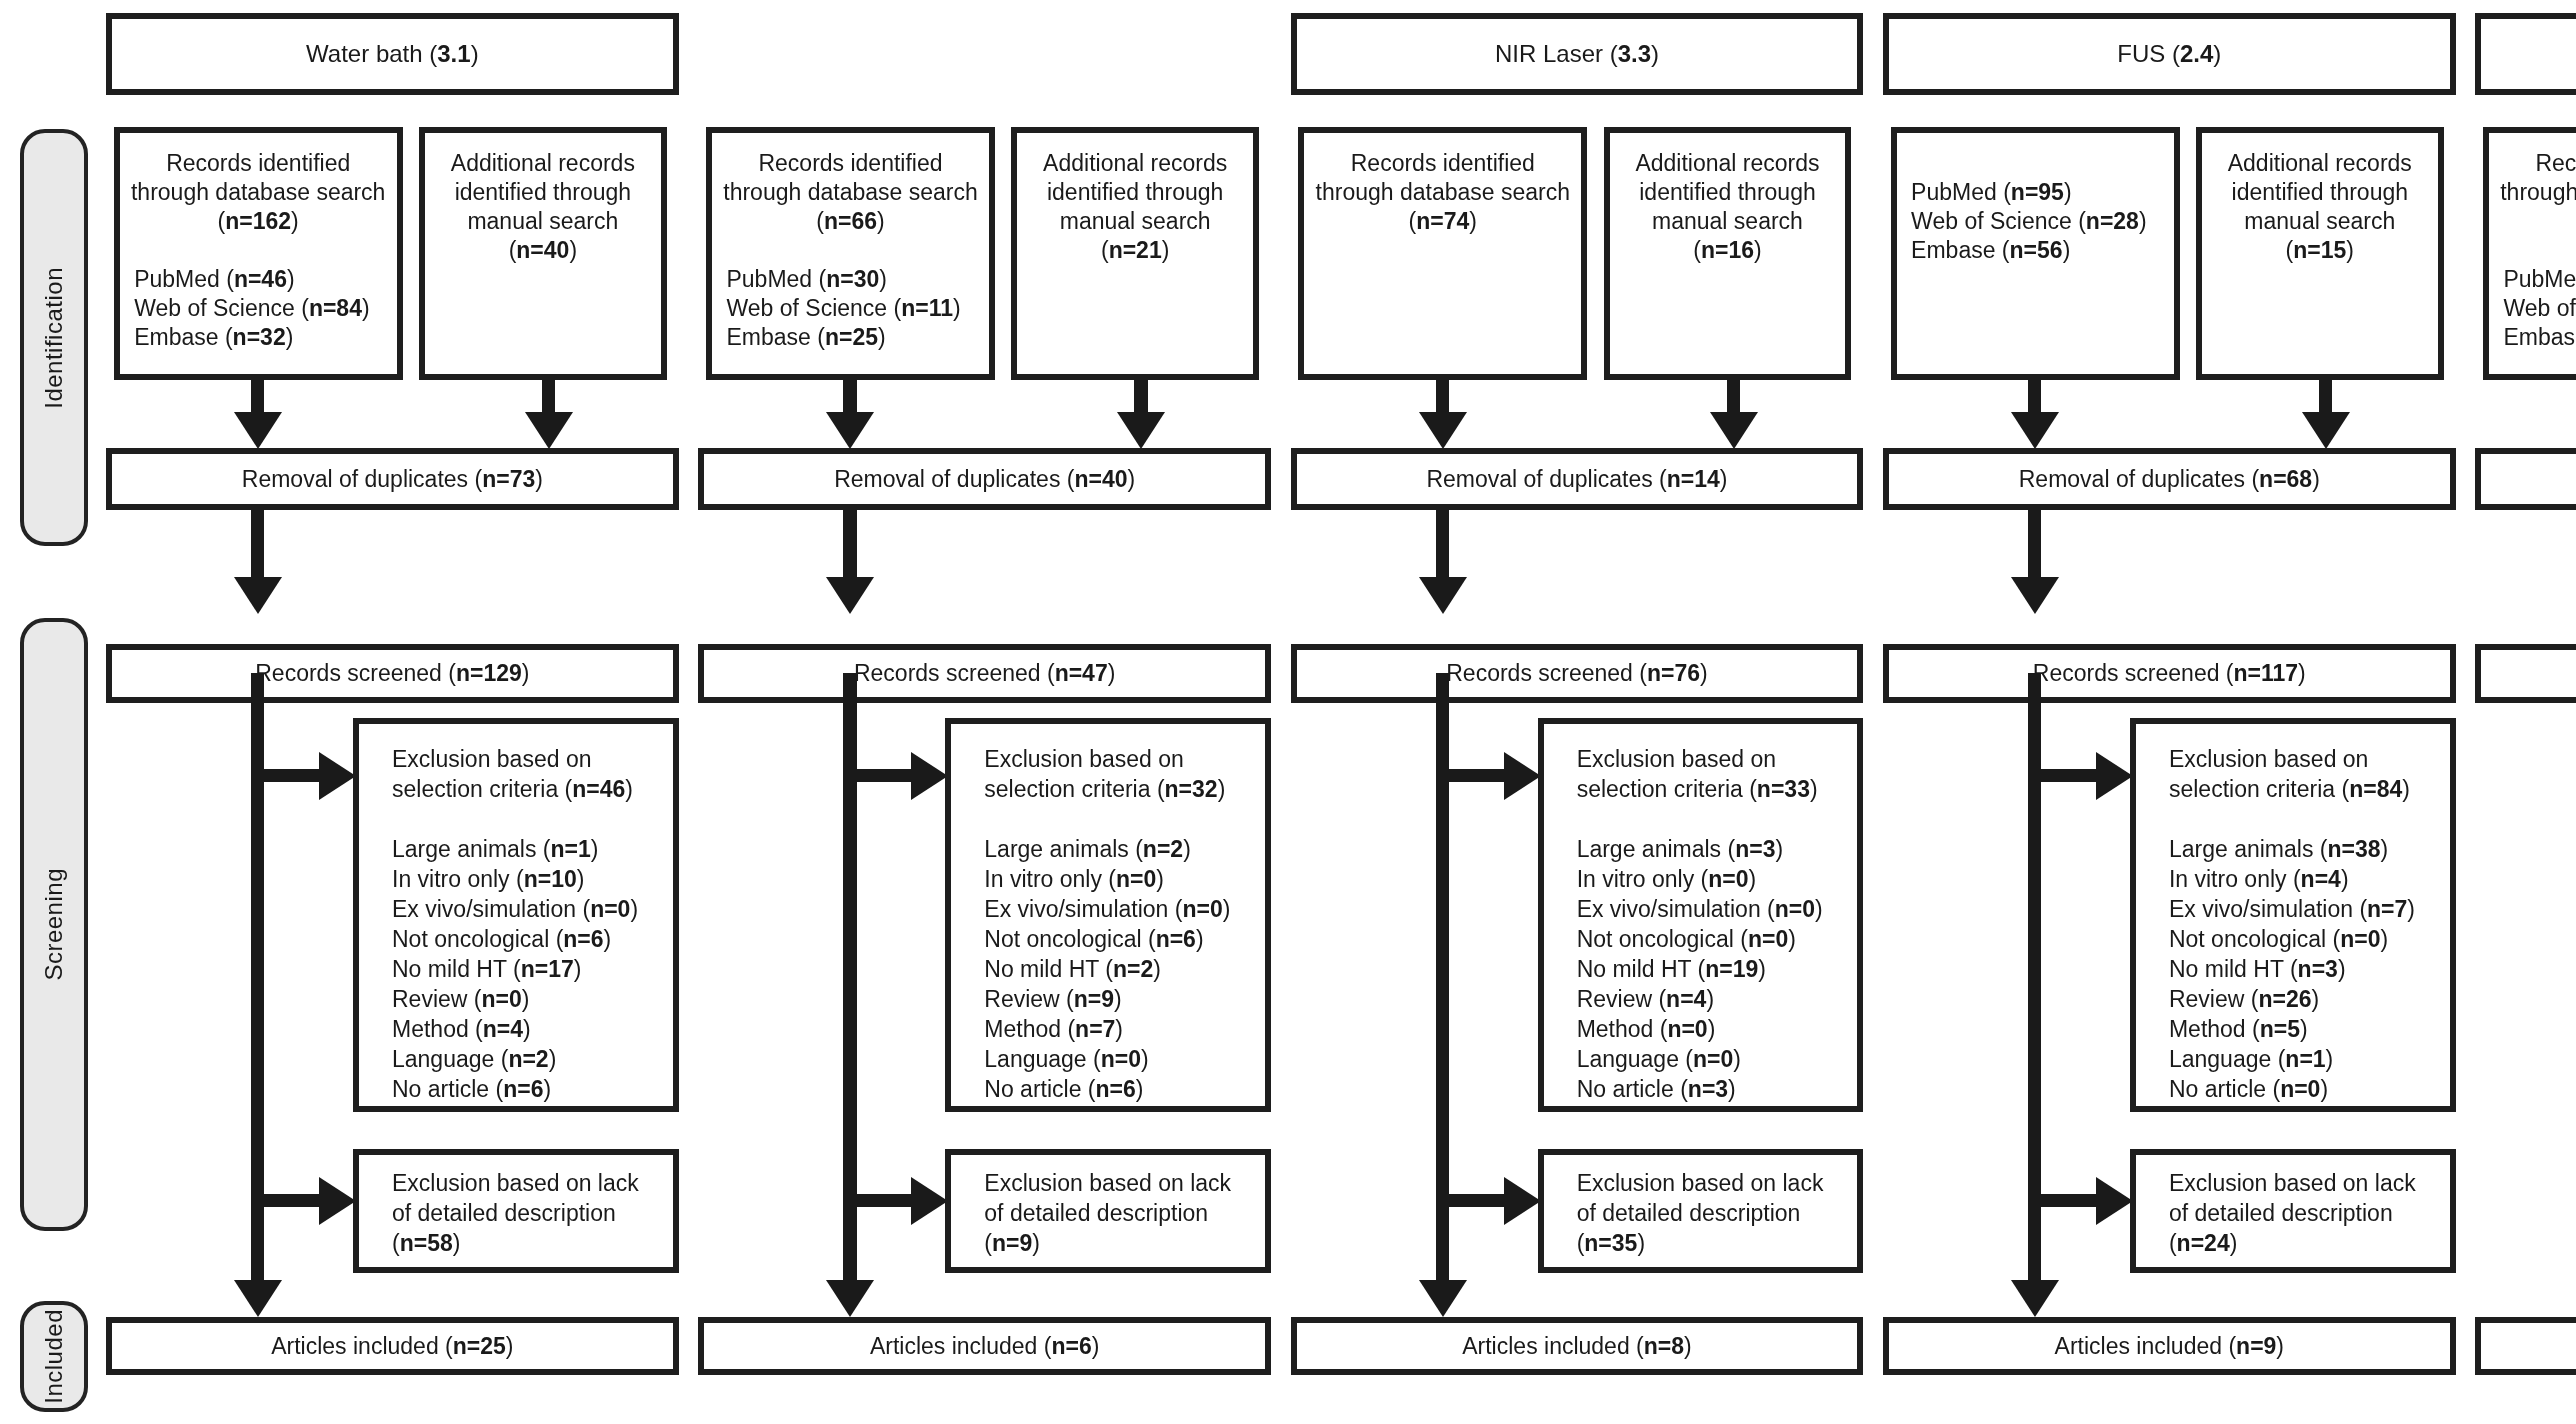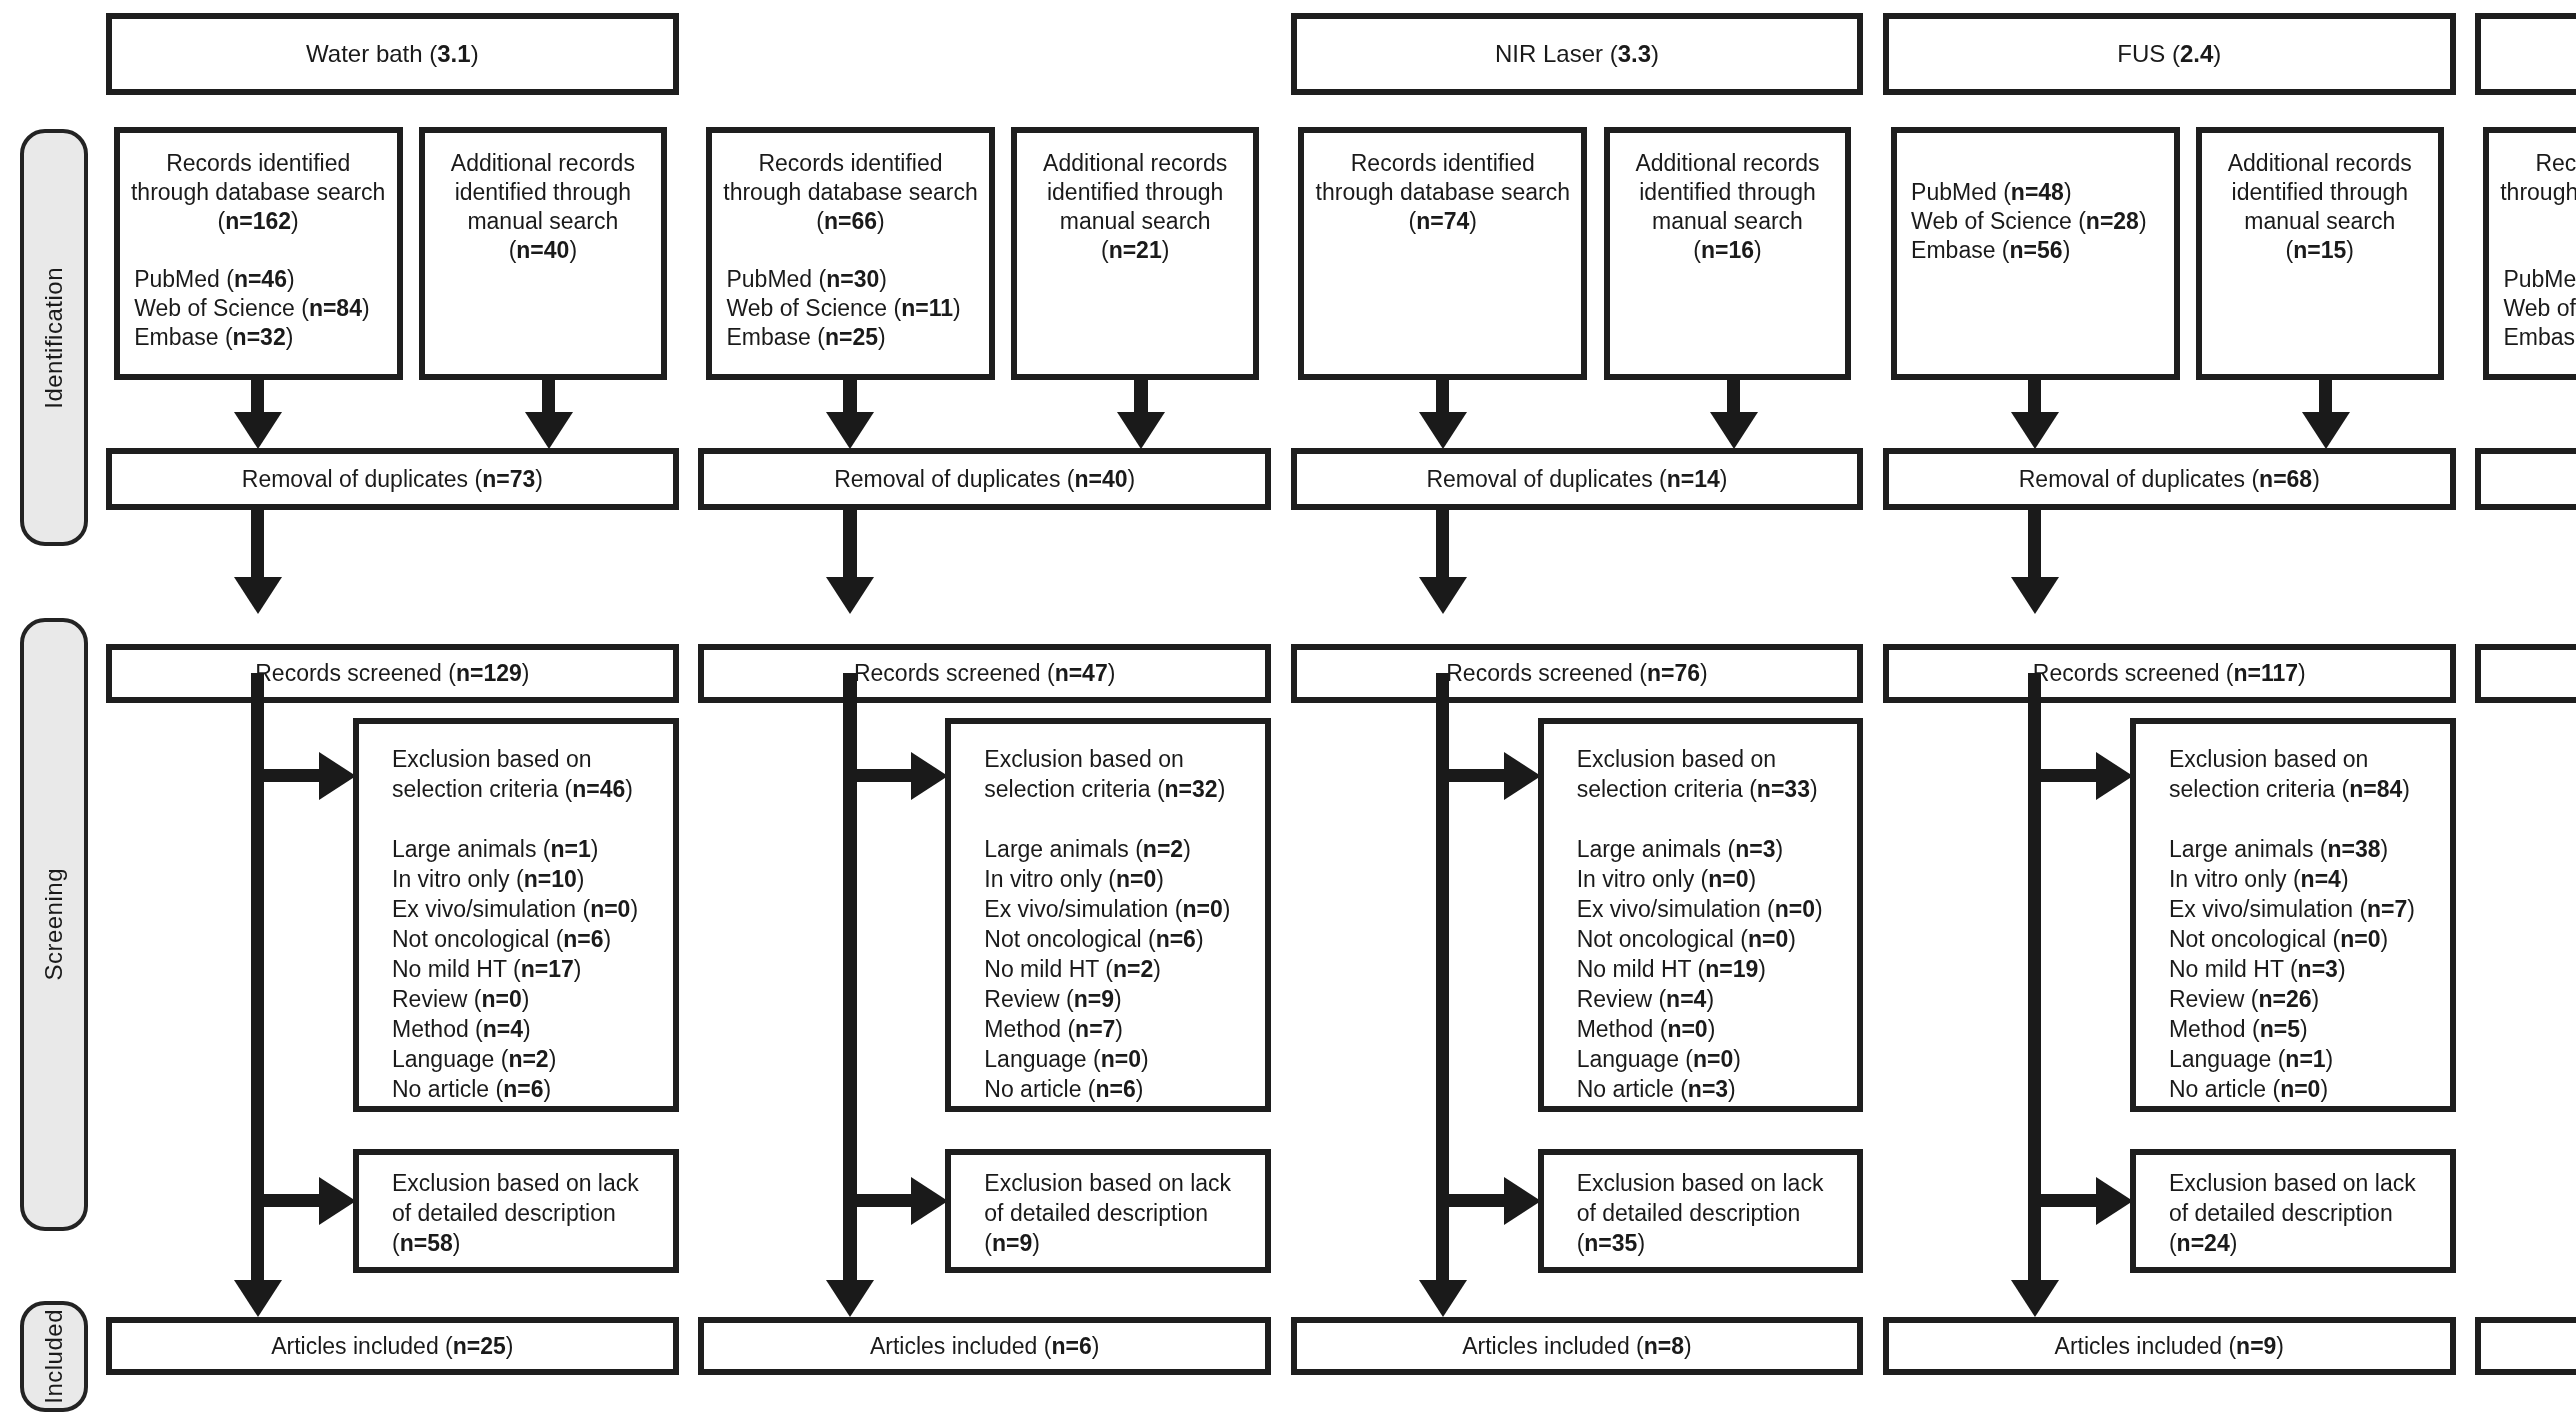--- a/index.html
+++ b/index.html
@@ -246,21 +246,21 @@
     </div>
   </div>
 
   <div class="column">
     <div class="box header-box">
       <span>FUS (<b>2.4</b>)</span>
     </div>
 
     <div class="box db-box">
       <div class="db-sources">
-        <div>PubMed (<b>n=48</b>)</div>
+        <div>PubMed (<b>n=95</b>)</div>
         <div>Web of Science (<b>n=28</b>)</div>
         <div>Embase (<b>n=56</b>)</div>
       </div>
     </div>
 
     <div class="box manual-box">
       <div class="manual-title">Additional records identified through manual search (<b>n=15</b>)</div>
     </div>
 
     <div class="vbar" style="left:145px;top:380px;height:33px;"></div>

